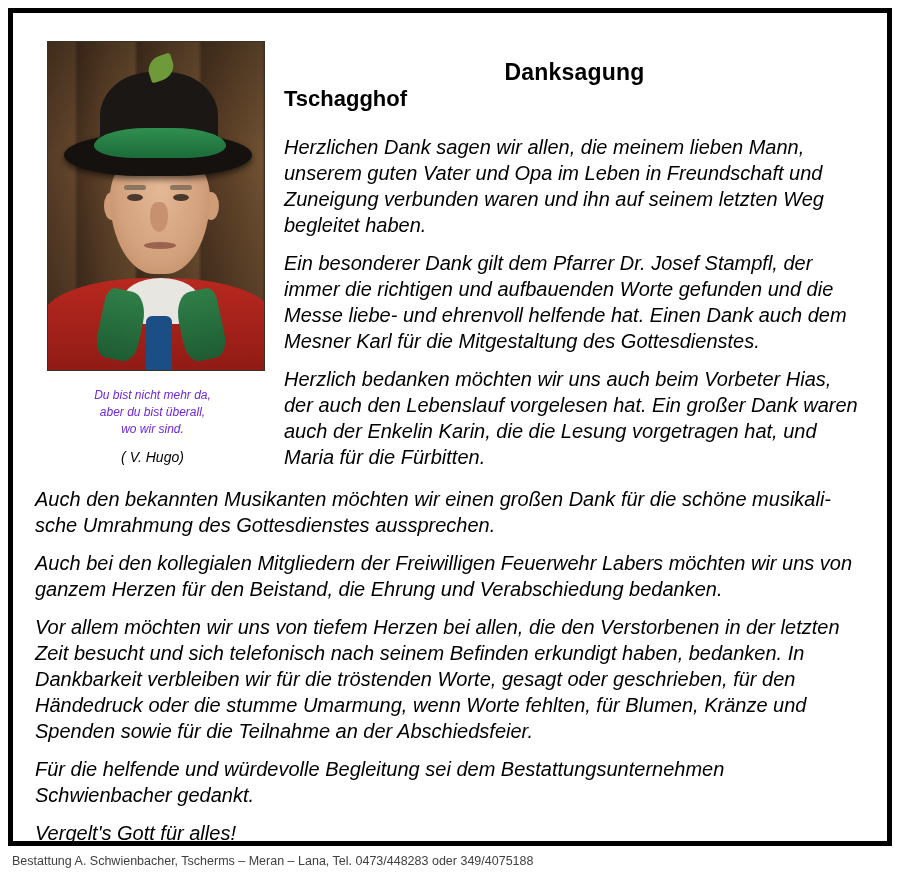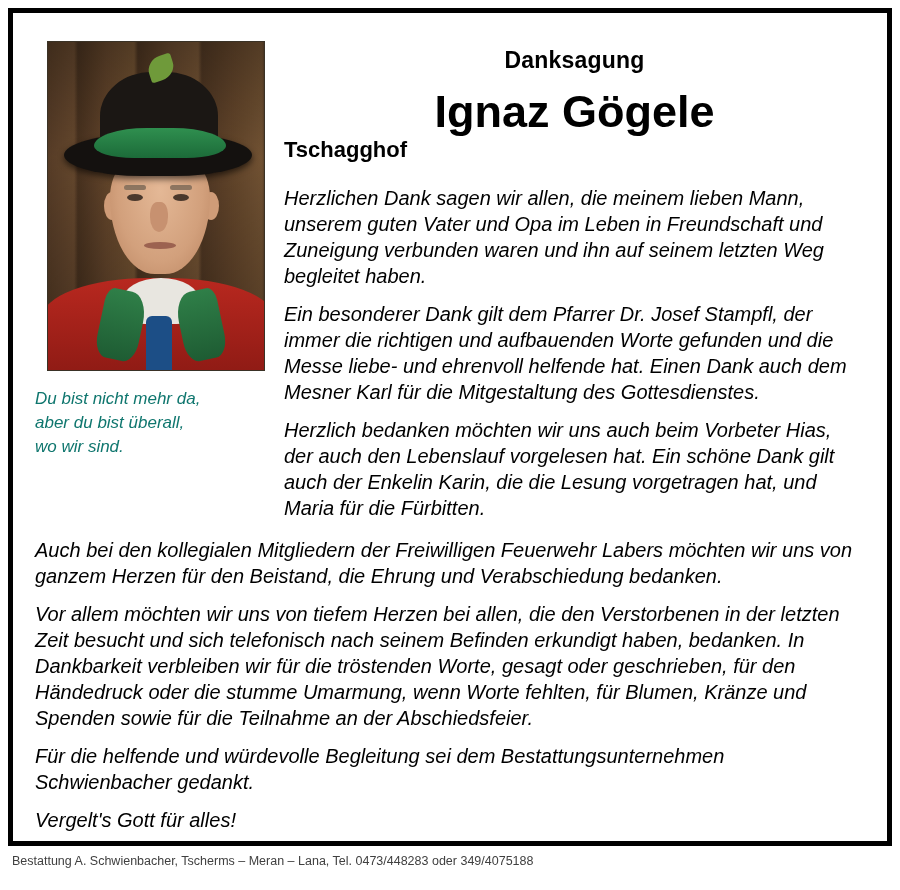--- a/index.html
+++ b/index.html
@@ -220,42 +220,43 @@
     position: absolute;
     left: 98px;
     top: 274px;
     width: 26px;
     height: 56px;
     background: #1c4e86;
     border-radius: 6px 6px 2px 2px;
   }
   .quote {
     margin: 16px 0 0 0;
+    text-align: center;
     font-style: italic;
-    font-size: 17px;
+    font-size: 12px;
     line-height: 1.42;
-    color: #0f766e;
+    color: #6d28d9;
   }
   .quote-source {
     margin-top: 11px;
     text-align: center;
     font-style: italic;
     font-size: 14px;
   }
   .right-col {
     flex: 1 1 auto;
     box-sizing: border-box;
     padding-left: 4px;
   }
   .dank-label {
     text-align: center;
     font-weight: bold;
     font-size: 23px;
     letter-spacing: 0.2px;
-    margin-top: 16px;
+    margin-top: 28px;
   }
   .name {
     text-align: center;
     font-weight: bold;
     font-size: 45px;
     line-height: 1.08;
     margin-top: 14px;
     letter-spacing: 0px;
   }
   .hof {
@@ -315,34 +316,35 @@
             <div class="hat-crown"></div>
             <div class="hat-band"></div>
             <div class="hat-feather"></div>
           </div>
 
           <div class="quote">
             <div>Du bist nicht mehr da,</div>
             <div>aber du bist überall,</div>
             <div>wo wir sind.</div>
           </div>
+          <div class="quote-source">( V. Hugo)</div>
         </div>
 
         <div class="right-col">
           <div class="dank-label">Danksagung</div>
-          <div class="name">Ignaz Gögele</div>
           <div class="hof">Tschagghof</div>
 
           <p class="body">Herzlichen Dank sagen wir allen, die meinem lieben Mann, unserem guten Vater und Opa im Leben in Freundschaft und Zuneigung verbunden waren und ihn auf seinem letzten Weg begleitet haben.</p>
           <p class="body">Ein besonderer Dank gilt dem Pfarrer Dr. Josef Stampfl, der immer die richtigen und aufbauenden Worte gefunden und die Messe liebe- und ehrenvoll helfende hat. Einen Dank auch dem Mesner Karl für die Mitgestaltung des Gottesdienstes.</p>
-          <p class="body">Herzlich bedanken möchten wir uns auch beim Vorbeter Hias, der auch den Lebenslauf vorgelesen hat. Ein schöne Dank gilt auch der Enkelin Karin, die die Lesung vorgetragen hat, und Maria für die Fürbitten.</p>
+          <p class="body">Herzlich bedanken möchten wir uns auch beim Vorbeter Hias, der auch den Lebenslauf vorgelesen hat. Ein großer Dank waren auch der Enkelin Karin, die die Lesung vorgetragen hat, und Maria für die Fürbitten.</p>
         </div>
       </div>
 
       <div class="full-width">
+        <p class="body">Auch den bekannten Musikanten möchten wir einen großen Dank für die schöne musikali-sche Umrahmung des Gottesdienstes aussprechen.</p>
         <p class="body">Auch bei den kollegialen Mitgliedern der Freiwilligen Feuerwehr Labers möchten wir uns von ganzem Herzen für den Beistand, die Ehrung und Verabschiedung bedanken.</p>
         <p class="body">Vor allem möchten wir uns von tiefem Herzen bei allen, die den Verstorbenen in der letzten Zeit besucht und sich telefonisch nach seinem Befinden erkundigt haben, bedanken. In Dankbarkeit verbleiben wir für die tröstenden Worte, gesagt oder geschrieben, für den Händedruck oder die stumme Umarmung, wenn Worte fehlten, für Blumen, Kränze und Spenden sowie für die Teilnahme an der Abschiedsfeier.</p>
         <p class="body">Für die helfende und würdevolle Begleitung sei dem Bestattungsunternehmen Schwienbacher gedankt.</p>
         <p class="body">Vergelt's Gott für alles!</p>
       </div>
 
     </div>
   </div>
 
   <div class="footer">Bestattung A. Schwienbacher, Tscherms – Meran – Lana, Tel. 0473/448283 oder 349/4075188</div>

